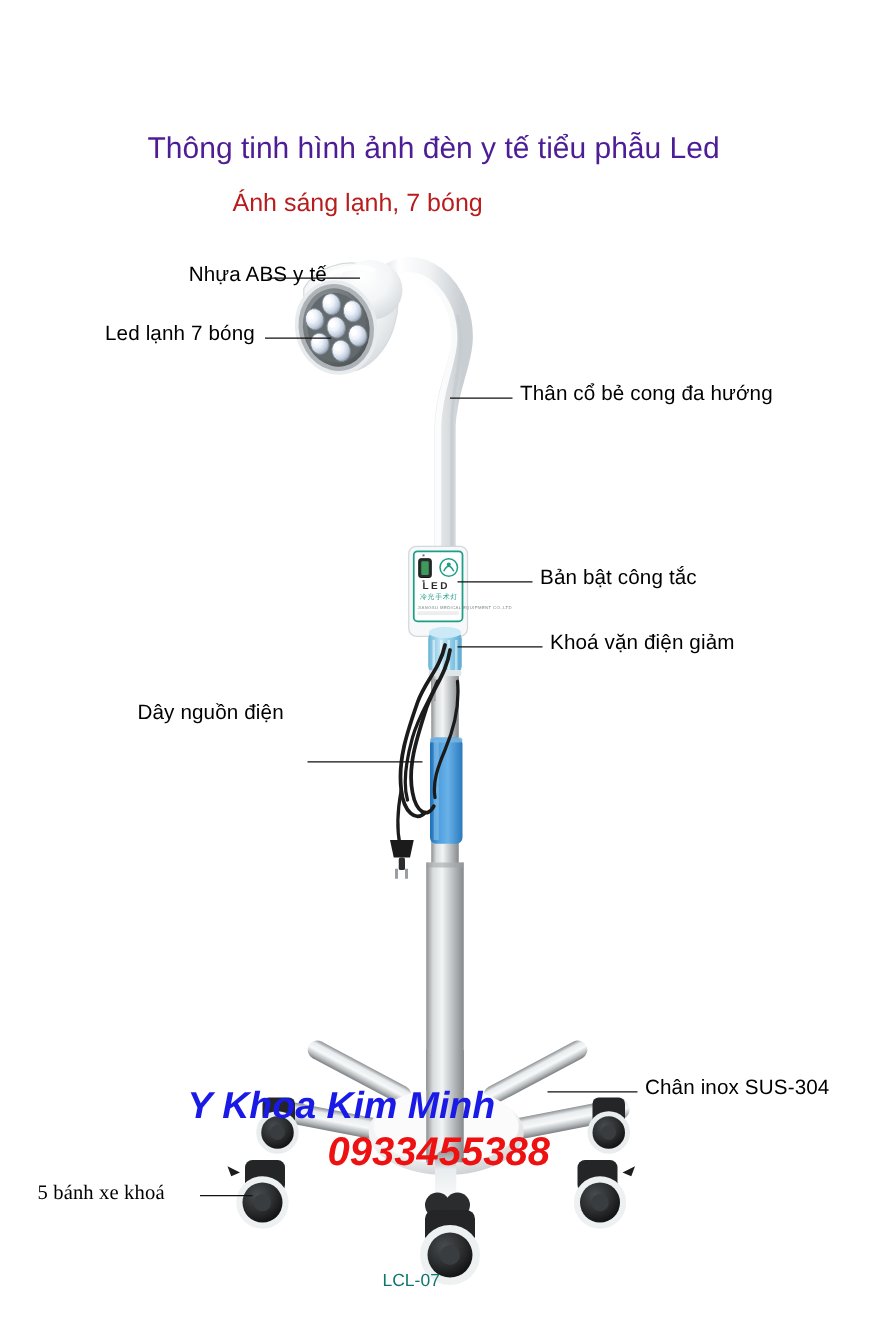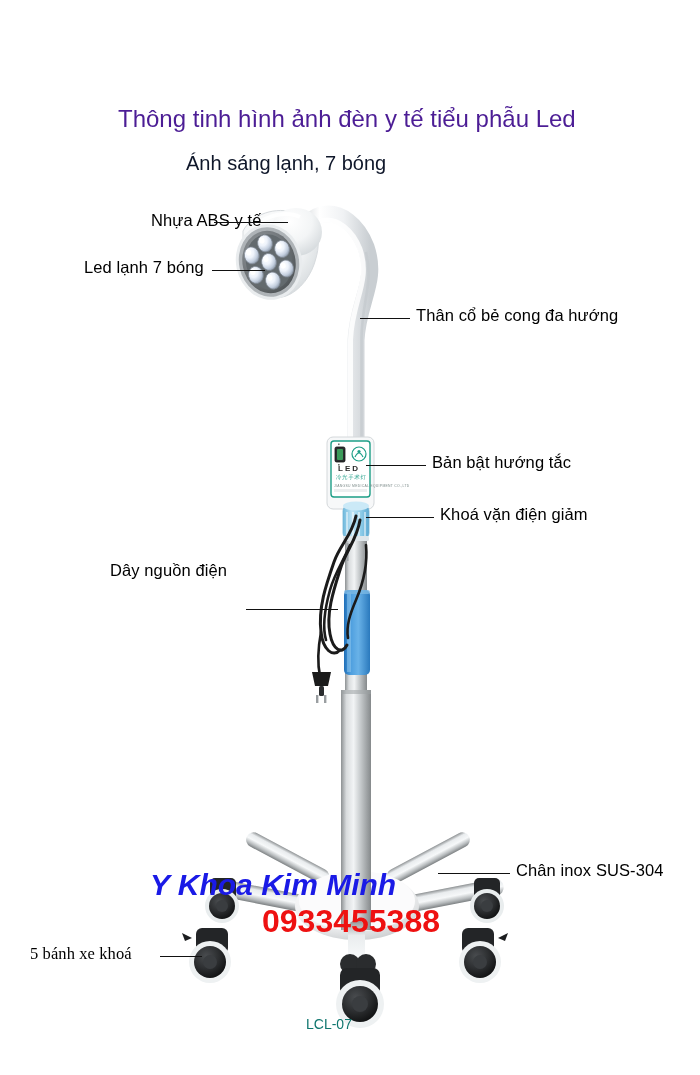--- a/index.html
+++ b/index.html
@@ -15,21 +15,21 @@
     color: #000000;
   }
 
   
   .title-main {
     position: absolute; left: 118px; top: 105px;
     font-size: 24px; color: #4c1d95; white-space: nowrap;
   }
   .title-sub {
     position: absolute; left: 186px; top: 152px;
-    font-size: 20px; color: #0f172a; white-space: nowrap;
+    font-size: 20px; color: #b91c1c; white-space: nowrap;
   }
 
   
   .callout {
     position: absolute;
     font-size: 16.5px;
     color: #000;
     white-space: nowrap;
     letter-spacing: .1px;
   }
@@ -47,21 +47,21 @@
 
   
   .wm-brand {
     position: absolute; left: 150px; top: 868px;
     font-size: 30px; font-style: italic; font-weight: bold;
     color: #1a1ae6; white-space: nowrap;
     font-family: "Liberation Sans", sans-serif;
   }
   .wm-phone {
     position: absolute; left: 262px; top: 903px;
-    font-size: 32px; font-weight: bold;
+    font-size: 32px; font-style: italic; font-weight: bold;
     color: #ee1111; white-space: nowrap;
     font-family: "Liberation Sans", sans-serif;
   }
 
   .model-code {
     position: absolute; left: 306px; top: 1016px;
     font-size: 14px; color: #0f766e; white-space: nowrap;
   }
 
   
@@ -333,21 +333,21 @@
 
 <div class="callout" style="left:111px; top:211px;margin-left:40px;">Nhựa ABS y tế</div>
 <div class="leader" style="left:214px; top:222px; width:74px;"></div>
 
 <div class="callout" style="left:84px; top:258px;">Led lạnh 7 bóng</div>
 <div class="leader" style="left:212px; top:270px; width:53px;"></div>
 
 <div class="callout" style="left:416px; top:306px;text-align:right;">Thân cổ bẻ cong đa hướng</div>
 <div class="leader" style="left:360px; top:318px; width:50px;"></div>
 
-<div class="callout" style="left:432px; top:453px;">Bản bật hướng tắc</div>
+<div class="callout" style="left:432px; top:453px;">Bản bật công tắc</div>
 <div class="leader" style="left:366px; top:465px; width:60px;"></div>
 
 <div class="callout" style="left:440px; top:505px;">Khoá vặn điện giảm</div>
 <div class="leader" style="left:366px; top:517px; width:68px;"></div>
 
 <div class="callout" style="left:110px; top:561px;">Dây nguồn điện</div>
 <div class="leader" style="left:246px; top:609px; width:92px;"></div>
 
 <div class="callout" style="left:516px; top:861px;">Chân inox SUS-304</div>
 <div class="leader" style="left:438px; top:873px; width:72px;"></div>

